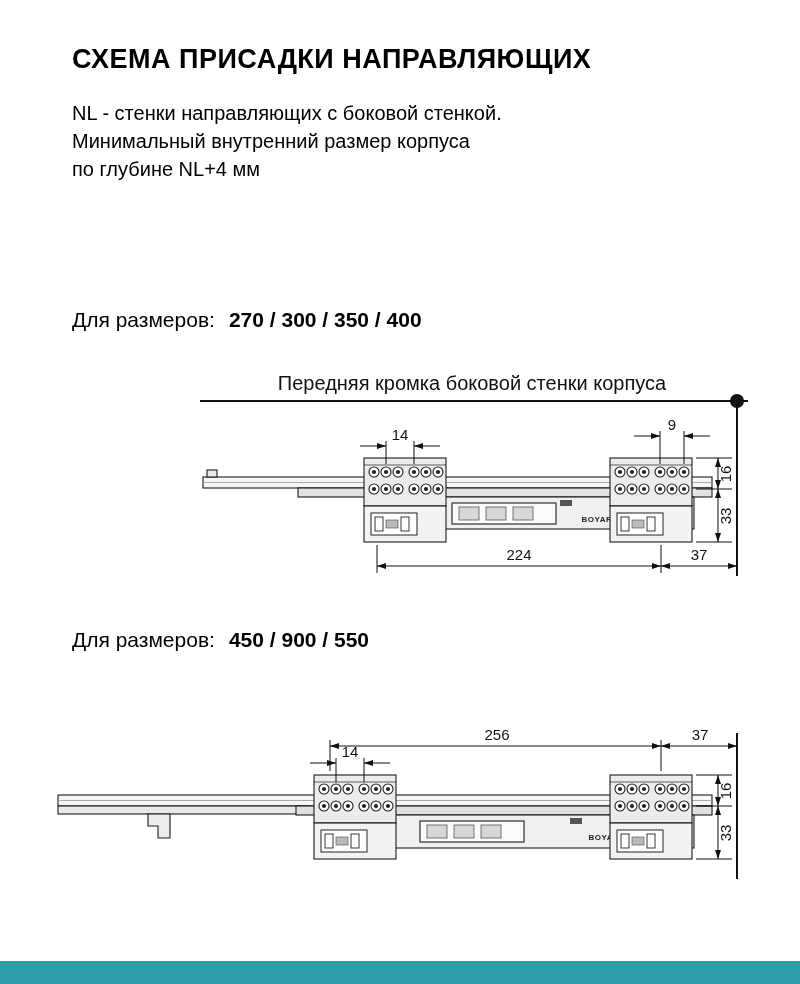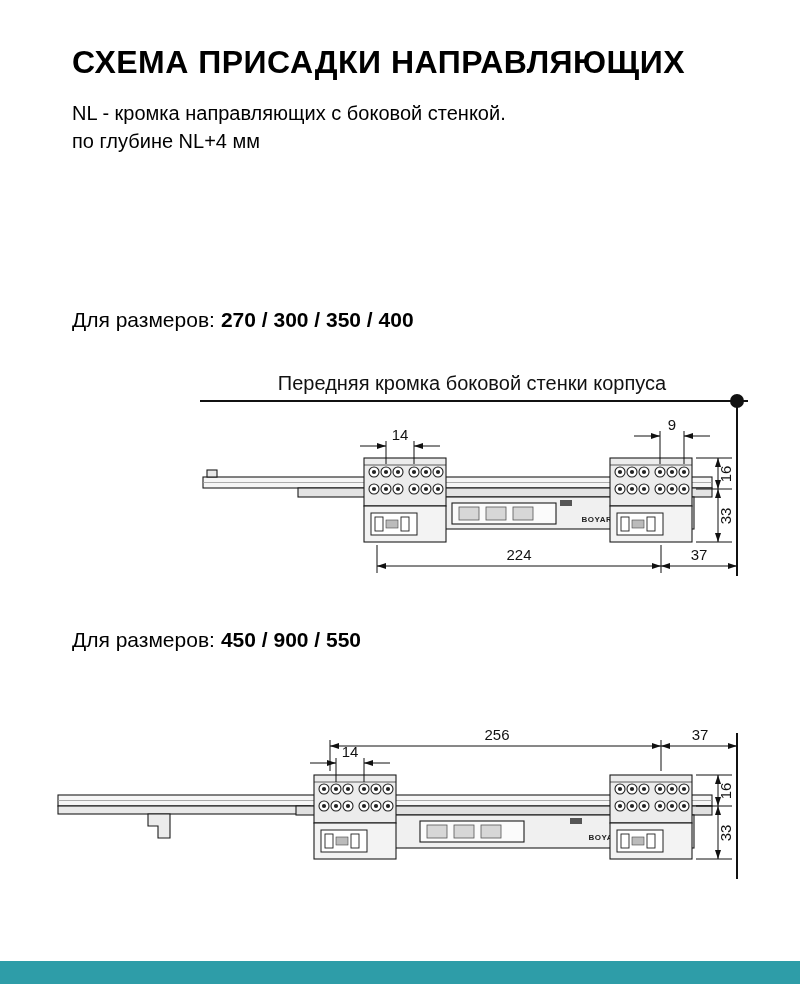--- a/index.html
+++ b/index.html
@@ -1,44 +1,45 @@
 <!DOCTYPE html>
 <html><head>
 <meta charset="utf-8">
 <style>
   html,body{margin:0;padding:0;}
   body{
     width:800px;height:984px;position:relative;background:#ffffff;
     font-family:"Liberation Sans", sans-serif;color:#000;overflow:hidden;
   }
   .abs{position:absolute;}
-  #title{left:72px;top:44px;font-size:32px;font-weight:bold;letter-spacing:.5px;white-space:nowrap;}
+  #title{left:72px;top:44px;font-size:27px;font-weight:bold;letter-spacing:.5px;white-space:nowrap;}
   #desc{left:72px;top:99px;font-size:20px;line-height:28px;}
   .heading{left:72px;font-size:21px;white-space:nowrap;}
   #heading1{top:308px;}
   #heading2{top:628px;}
-  .heading .sizes{font-weight:bold;margin-left:6px;}
+  .heading .sizes{font-weight:bold;margin-left:14px;}
   svg{position:absolute;left:0;top:0;}
   svg text{font-family:"Liberation Sans", sans-serif;}
   .part{stroke:#1c1c1c;stroke-width:1.1;}
   .part2{stroke:#555;stroke-width:.8;}
   .thinln{stroke:#999;stroke-width:.8;}
   .thick{stroke:#111;stroke-width:2;}
   .dim{stroke:#111;stroke-width:1;fill:none;}
   .dimtxt{font-size:15px;fill:#111;}
   .lbl{font-size:20px;fill:#111;}
   .brand{font-size:8px;font-weight:bold;fill:#222;letter-spacing:.5px;}
 </style>
 </head>
 <body>
 
 <div class="abs" id="title">СХЕМА ПРИСАДКИ НАПРАВЛЯЮЩИХ</div>
 
 <div class="abs" id="desc">
-  <div>NL - кромка направляющих с боковой стенкой.</div>
+  <div>NL - стенки направляющих с боковой стенкой.</div>
+  <div>Минимальный внутренний размер корпуса</div>
   <div>по глубине NL+4 мм</div>
 </div>
 
 <div class="abs heading" id="heading1">
   <span>Для размеров:</span><span class="sizes">270 / 300 / 350 / 400</span>
 </div>
 
 <div class="abs heading" id="heading2">
   <span>Для размеров:</span><span class="sizes">450 / 900 / 550</span>
 </div>

